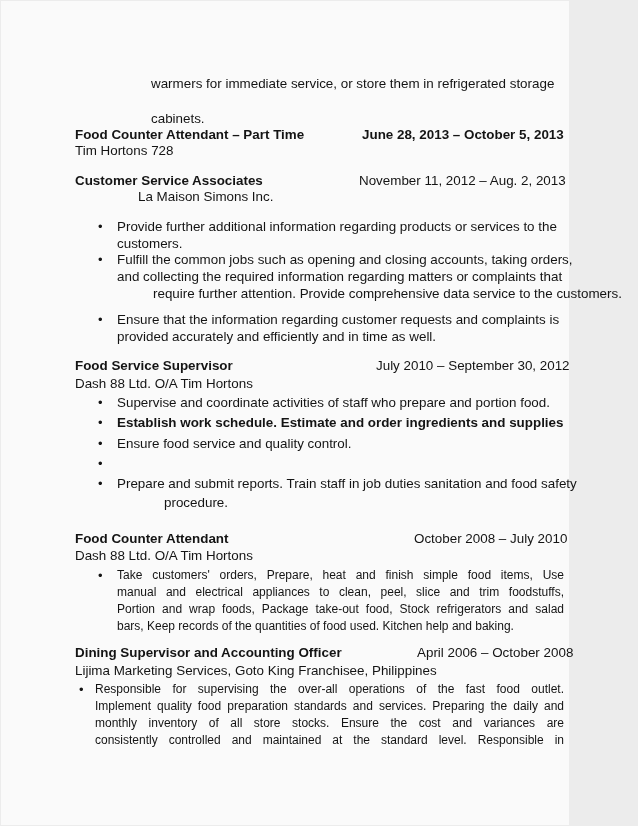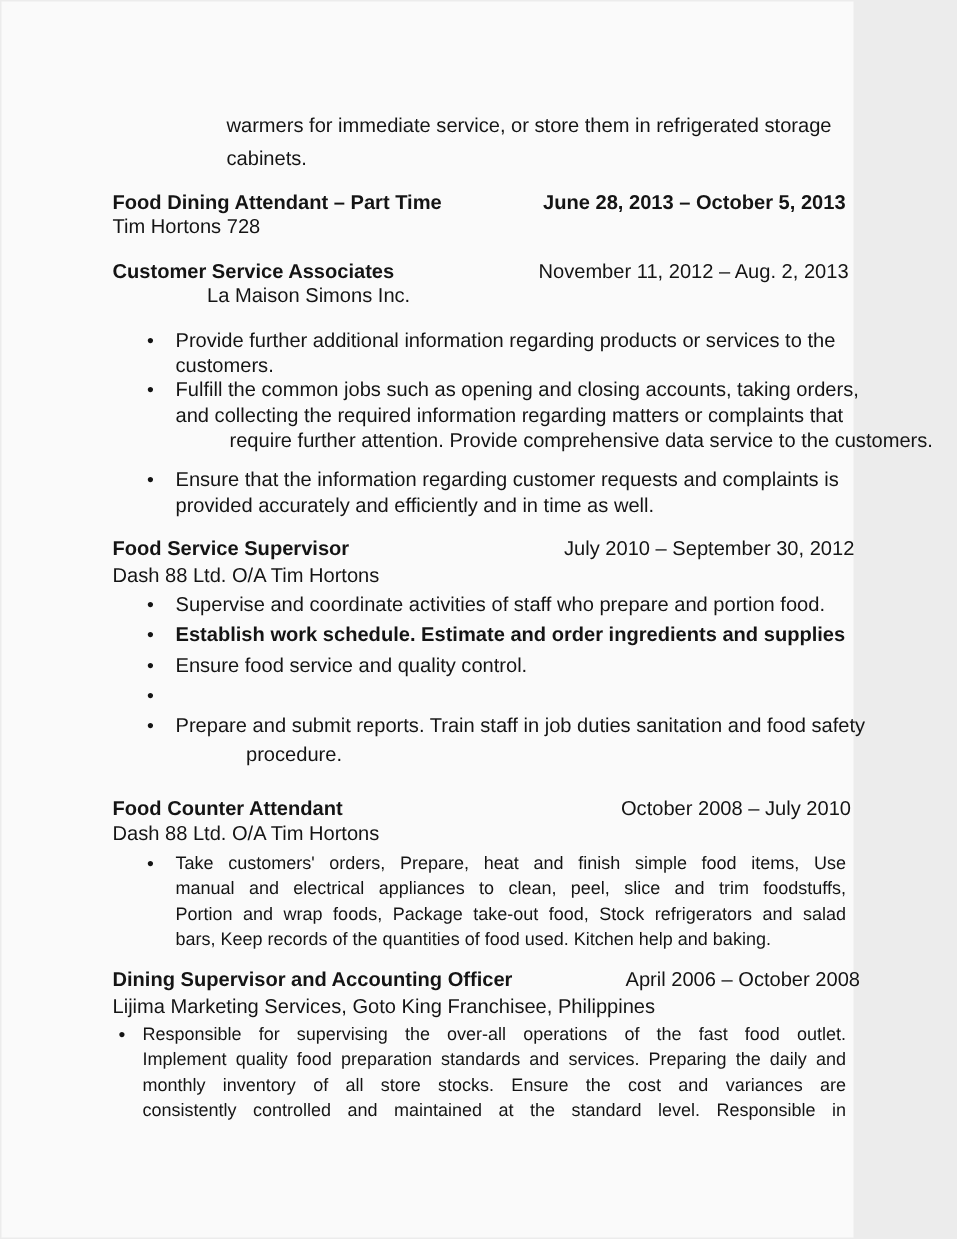--- a/index.html
+++ b/index.html
@@ -20,23 +20,23 @@
   .just { position: absolute; font-size: 12px; line-height: 17px; text-align: justify; text-align-last: left; white-space: normal; }
   .just .ln { display: block; text-align: justify; text-align-last: justify; white-space: nowrap; height: 17px; }
   .just .ln.last { text-align-last: left; }
 </style>
 </head>
 <body>
 
 <div class="page">
 
   <div class="abs" style="left:150px; top:74px;">warmers for immediate service, or store them in refrigerated storage</div>
-  <div class="abs" style="left:150px; top:96px;text-align:right;">cabinets.</div>
+  <div class="abs" style="left:150px; top:109px;text-align:right;">cabinets.</div>
 
-  <div class="abs bold" style="left:74px; top:125px;">Food Dining Attendant – Part Time</div>
+  <div class="abs bold" style="left:74px; top:125px;">Food Counter Attendant – Part Time</div>
   <div class="abs bold" style="left:361px; top:125px;">June 28, 2013 – October 5, 2013</div>
   <div class="abs" style="left:74px; top:141px;">Tim Hortons 728</div>
 
   <div class="abs bold" style="left:74px; top:171px;">Customer Service Associates</div>
   <div class="abs" style="left:358px; top:171px;">November 11, 2012 – Aug. 2, 2013</div>
   <div class="abs" style="left:137px; top:187px;">La Maison Simons Inc.</div>
 
   <div class="bullet" style="left:97px; top:217px;">•</div>
   <div class="abs" style="left:116px; top:217px;">Provide further additional information regarding products or services to  the</div>
   <div class="abs" style="left:116px; top:234px;">customers.</div>

